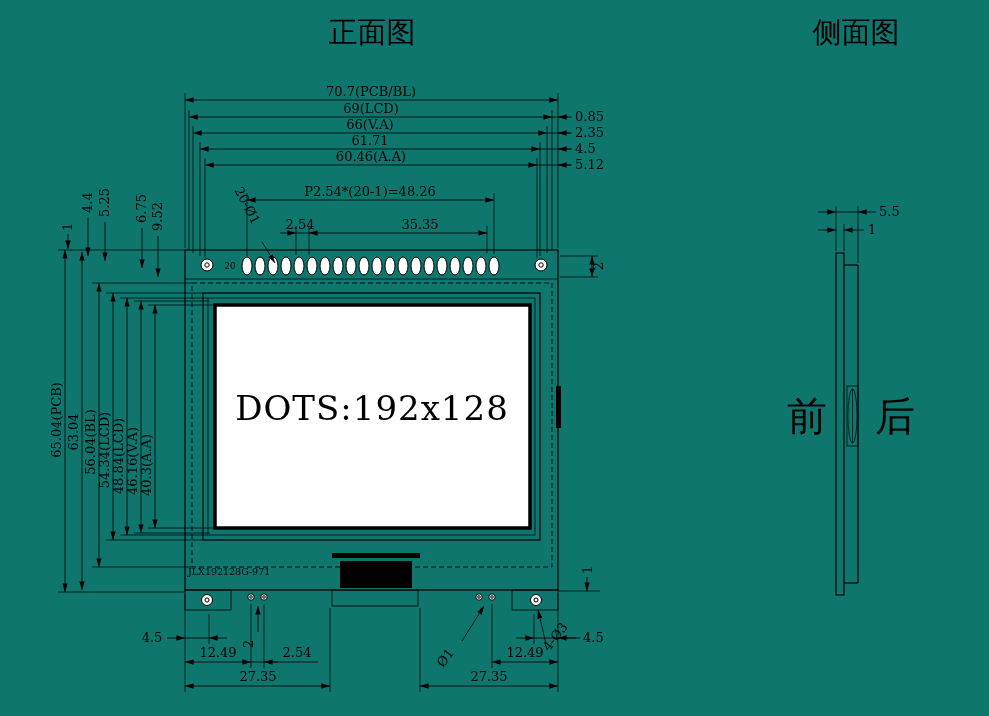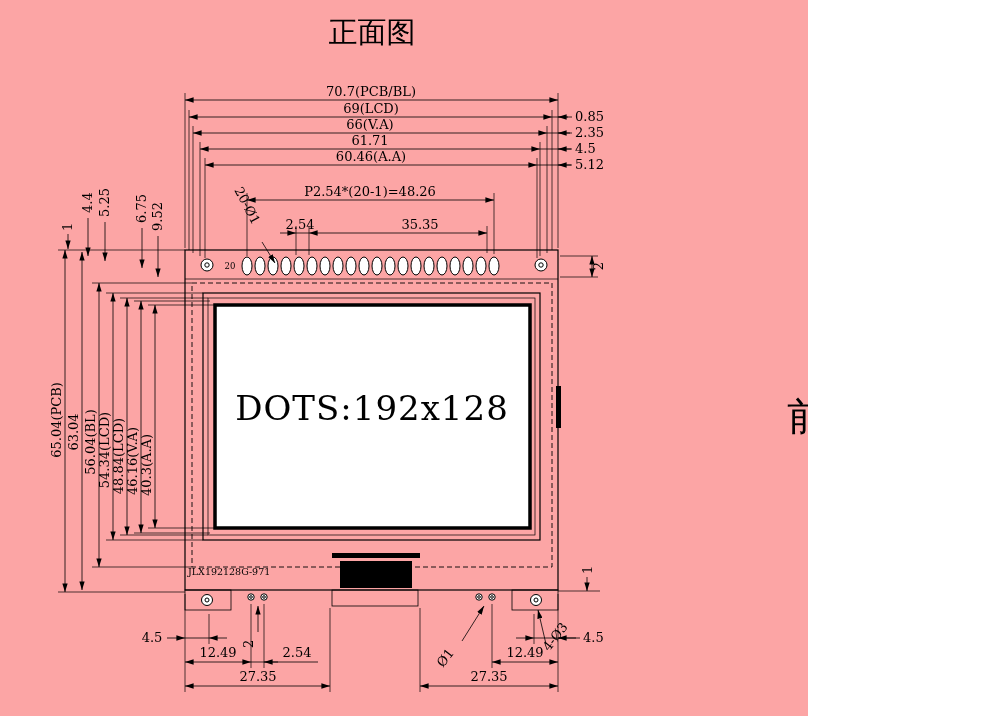--- a/index.html
+++ b/index.html
@@ -1,16 +1,16 @@
 <!DOCTYPE html>
 <html><head>
 <meta charset="utf-8">
 <style>
   html,body{margin:0;padding:0;background:#fff;}
-  #stage{position:relative;width:808px;height:716px;background:#fca5a5;overflow:hidden;}
+  #stage{position:relative;width:989px;height:716px;background:#0f766e;overflow:hidden;}
   svg{display:block;}
   text{font-family:"DejaVu Serif",serif;fill:#000;}
   .t{font-size:13px;}
   .mid{text-anchor:middle;}
   .big{font-size:34px;letter-spacing:1px;}
   .cjk{font-size:29px;}
   .cjk2{font-size:40px;}
   .pn{font-size:9.5px;}
   .tiny{font-size:8.5px;}
   .ln{stroke:#000;fill:none;stroke-width:1.2;}

